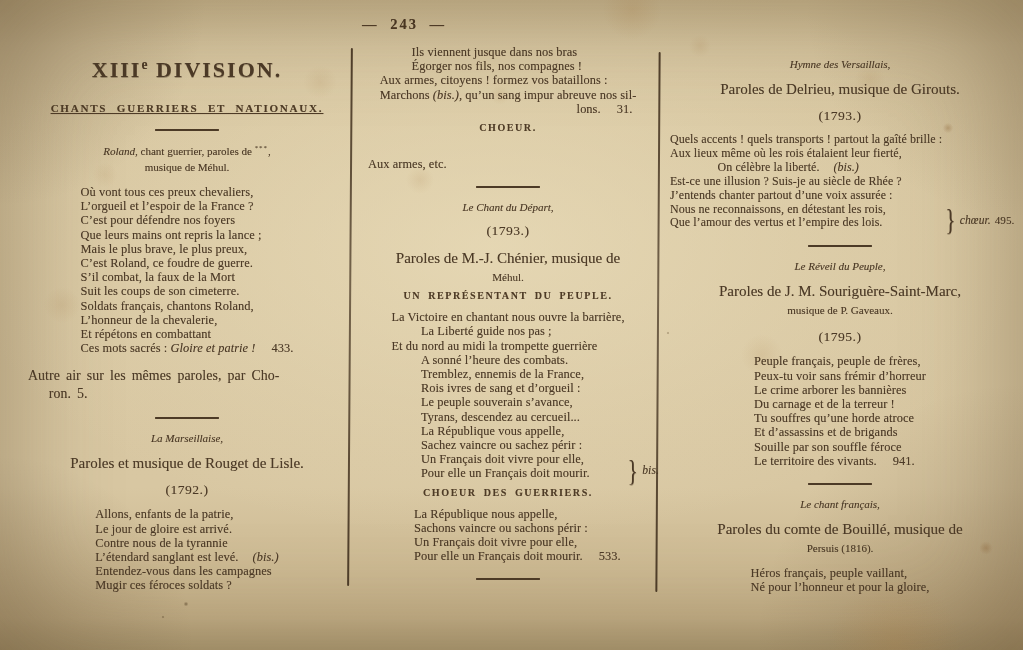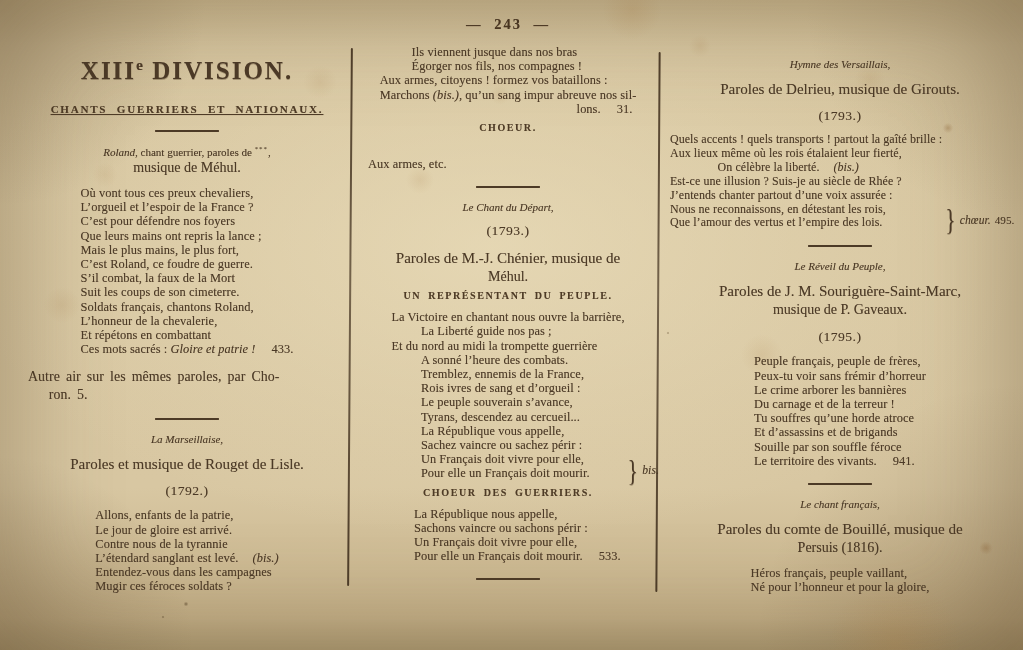--- a/index.html
+++ b/index.html
@@ -41,28 +41,28 @@
   .divider{position:absolute;width:2px;border-radius:1px;
     background:linear-gradient(180deg, rgba(70,53,34,0.95), rgba(70,53,34,0.7) 45%, rgba(70,53,34,0.95));}
   #divider1{left:349px;top:48px;height:538px;transform:rotate(0.4deg);}
   #divider2{left:657px;top:52px;height:540px;transform:rotate(0.35deg);}
 
   .col{position:absolute;}
   #col0{left:28px;top:52px;width:318px;}
   #col1{left:362px;top:16px;width:292px;}
   #col2{left:668px;top:48px;width:344px;}
 
-  .pagenum{text-align:center;font-size:14.5px;font-weight:700;letter-spacing:2px;word-spacing:6px;margin-bottom:12px;color:#483521;}
+  .pagenum{text-align:left;font-size:14.5px;font-weight:700;letter-spacing:2px;word-spacing:6px;margin-bottom:12px;color:#483521;}
   .subtitle{text-align:center;font-size:11px;font-weight:700;letter-spacing:1.8px;word-spacing:5px;margin:20px 0 6px;color:#4e3b26;text-decoration:underline;}
   .heading{text-align:center;}
   .h-line{margin:7px 0 0;}
-  .h-line.division{font-size:25px;font-weight:700;letter-spacing:2px;line-height:25px;margin:0;}
+  .h-line.division{font-size:22px;font-weight:700;letter-spacing:2px;line-height:25px;margin:0;}
   .h-line.t{font-size:11px;margin-top:10px;}
   .h-line.p{font-size:15px;margin-top:10px;line-height:18px;}
-  .h-line.p2{font-size:14px;margin-top:1px;line-height:18px;}
+  .h-line.p2{font-size:11px;margin-top:1px;line-height:18px;}
   .h-line.d{font-size:13.5px;margin-top:10px;letter-spacing:0.5px;}
   .em{font-style:italic;}
   .sup{vertical-align:super;font-size:0.62em;letter-spacing:1px;}
   .label{text-align:center;font-size:10px;font-weight:700;letter-spacing:1.6px;word-spacing:3px;margin:4px 0 5px;color:#4e3b26;}
   .rule{width:64px;height:2px;background:#4c3a26;margin:15px auto 13px;border-radius:1px;
     box-shadow:0 0 0.5px rgba(76,58,38,0.8);}
   .verse{display:table;margin:9px auto 6px;font-size:12.3px;line-height:14.2px;letter-spacing:0.1px;}
   .verse.flush{margin-left:6px;margin-top:24px;}
   .verse.ind{margin-left:52px;}
   .verse.tight{font-size:11.9px;line-height:13.9px;margin-left:2px;margin-right:0;}
@@ -93,21 +93,21 @@
       <div class="rule"></div>
       <div class="heading">
         <div class="h-line t"><span class="em">Roland</span><span>, chant guerrier, paroles de </span><span class="sup">***</span><span>,</span></div>
         <div class="h-line p2"><span>musique de Méhul.</span></div>
       </div>
       <div class="verse">
         <div class="vline"><span>Où vont tous ces preux chevaliers,</span></div>
         <div class="vline"><span>L’orgueil et l’espoir de la France ?</span></div>
         <div class="vline"><span>C’est pour défendre nos foyers</span></div>
         <div class="vline"><span>Que leurs mains ont repris la lance ;</span></div>
-        <div class="vline"><span>Mais le plus mains, le plus fort,</span></div>
+        <div class="vline"><span>Mais le plus brave, le plus preux,</span></div>
         <div class="vline"><span>C’est Roland, ce foudre de guerre.</span></div>
         <div class="vline"><span>S’il combat, la faux de la Mort</span></div>
         <div class="vline"><span>Suit les coups de son cimeterre.</span></div>
         <div class="vline"><span>Soldats français, chantons Roland,</span></div>
         <div class="vline"><span>L’honneur de la chevalerie,</span></div>
         <div class="vline"><span>Et répétons en combattant</span></div>
         <div class="vline"><span>Ces mots sacrés : </span><span class="em">Gloire et patrie !</span><span class="num">433.</span></div>
       </div>
       <div class="verse para">
         <div class="vline"><span>Autre air sur les mêmes paroles, par Cho-</span></div>

